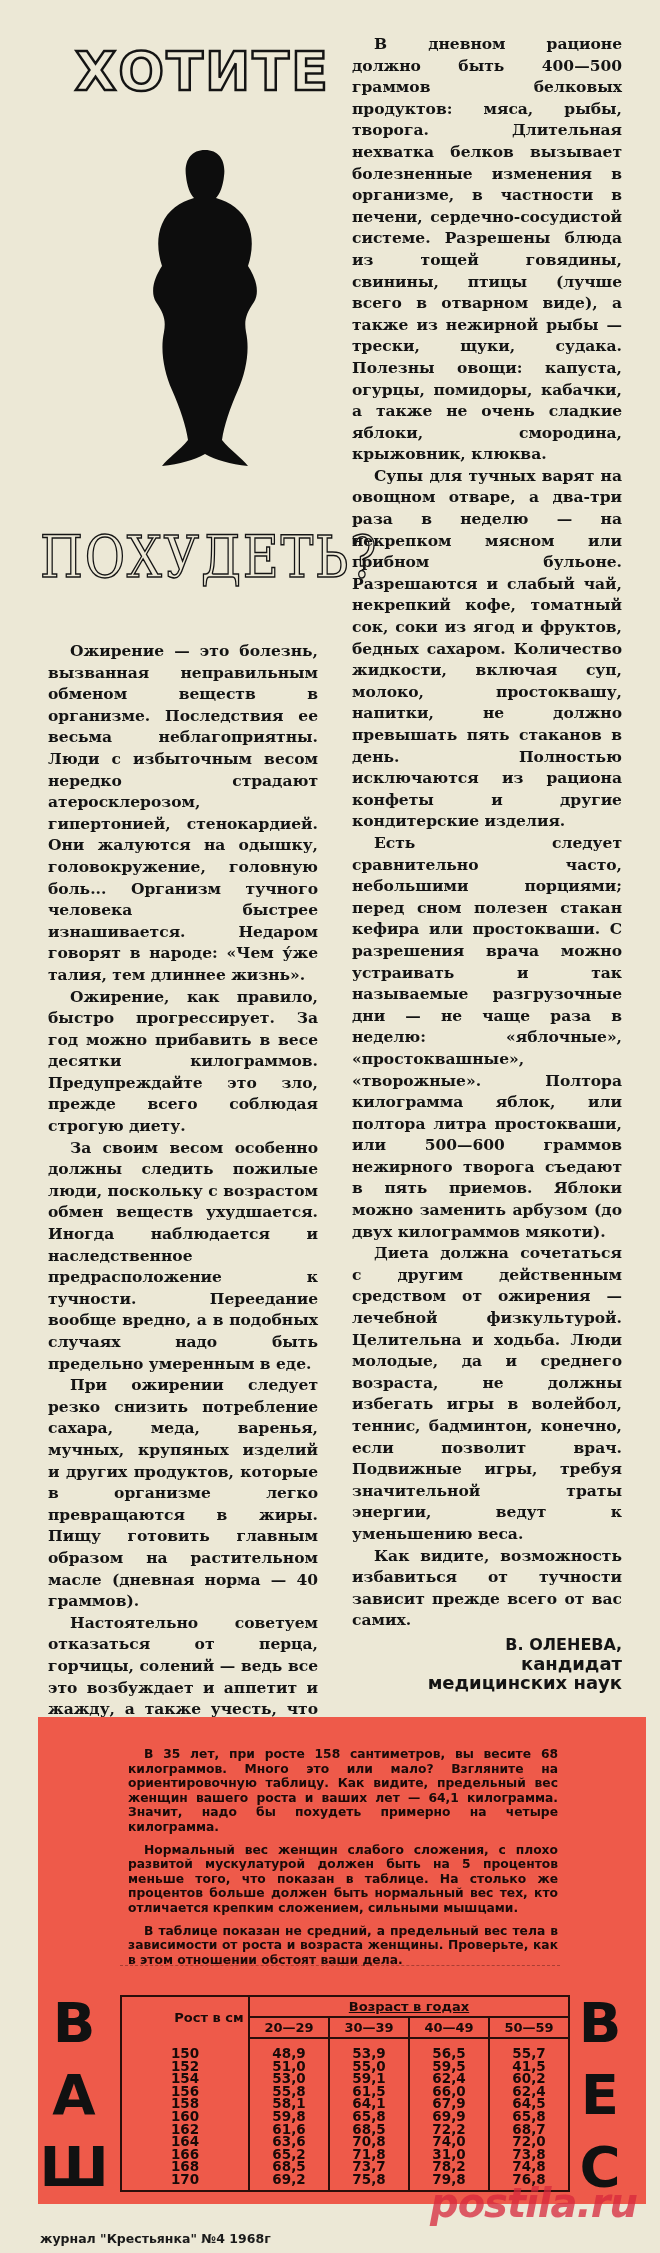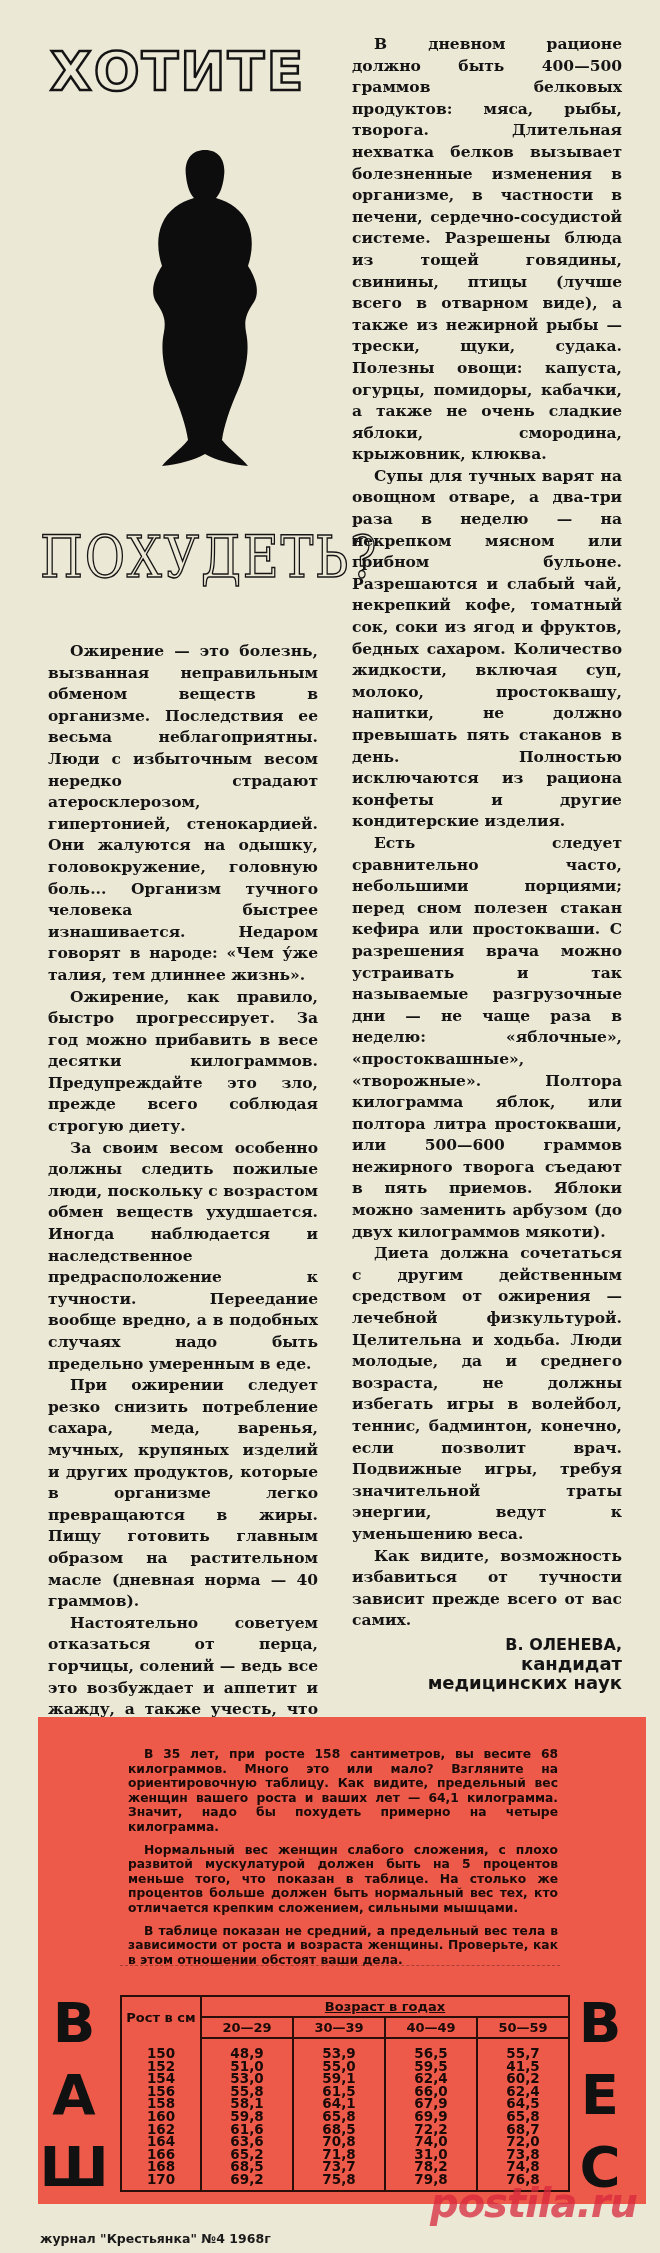--- a/index.html
+++ b/index.html
@@ -11,21 +11,21 @@
     position: relative;
   }
   .page { position: absolute; inset: 0; }
 
   .title-top {
     position: absolute; left: 50px; top: 40px; width: 280px;
     font-family: "DejaVu Sans", sans-serif; font-weight: bold;
     font-size: 54px; letter-spacing: 2px;
     color: #ece8d6;
     -webkit-text-stroke: 2.5px #141414;
-    text-align: left; line-height: 64px;
+    text-align: right; line-height: 64px;
   }
   .silhouette { position: absolute; left: 150px; top: 150px; width: 110px; height: 320px; }
 
   .title-bottom {
     position: absolute; left: 40px; top: 522px; width: 300px;
     font-family: "DejaVu Serif", serif;
     font-size: 58px; line-height: 70px; letter-spacing: 2px;
     color: #ece8d6;
     -webkit-text-stroke: 1.5px #141414;
     text-align: center; transform: scaleX(0.85); transform-origin: left;
@@ -80,21 +80,21 @@
     color: #1a0a08;
   }
   table.weights th, table.weights td {
     border-left: 2px solid #2a0e0a; border-right: 2px solid #2a0e0a;
     text-align: center; padding: 0;
   }
   table.weights thead th { font-size: 13px; line-height: 19px; }
   table.weights thead tr.r1 th { border-top: 2px solid #2a0e0a; }
   table.weights thead tr.r1 th.group { border-bottom: 2px solid #2a0e0a; text-decoration: underline; }
   table.weights thead tr.r2 th { border-bottom: 2px solid #2a0e0a; border-radius: 7px; }
-  table.weights th.height-head { width: 78px; font-size: 13px; line-height: 15px; }
+  table.weights th.height-head { width: 78px; font-size: 13px; line-height: 15px; padding-left: 48px; }
   table.weights tbody td { font-size: 13.5px; line-height: 12.6px; }
   table.weights tbody tr:first-child td { padding-top: 8px; }
   table.weights tbody tr:last-child td { padding-bottom: 4px; border-bottom: 2px solid #2a0e0a; }
 
   .source {
     position: absolute; left: 40px; top: 2231px;
     font-family: "DejaVu Sans", sans-serif; font-weight: bold;
     font-size: 12.5px; color: #1a1a1a;
   }
   .watermark {

